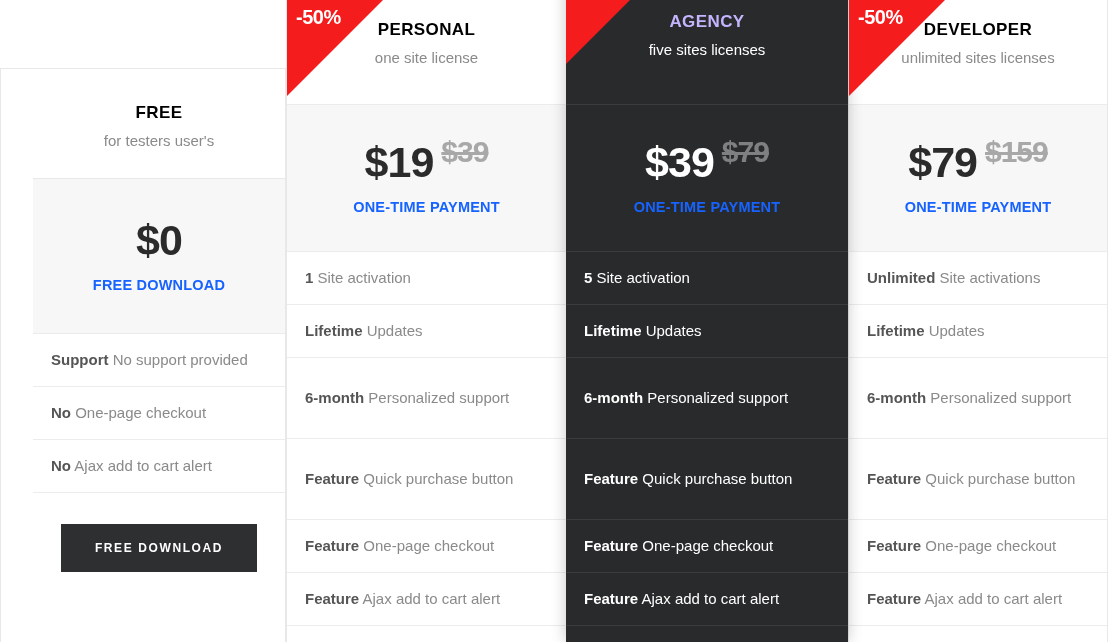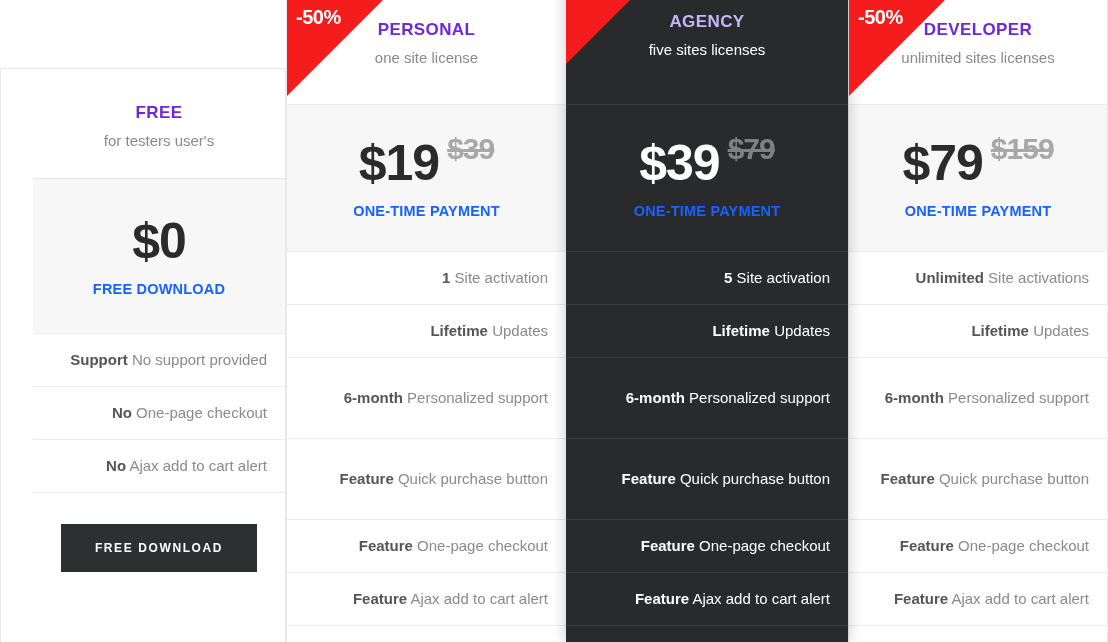--- a/index.html
+++ b/index.html
@@ -59,21 +59,21 @@
     height:104px;
     display:flex; flex-direction:column;
     align-items:center; justify-content:flex-start;
     padding-top:20px;
     position:relative;
   }
   .col-agency .head { height:136px; padding-top:44px; }
   .col-free .head { height:110px; padding-top:34px; justify-content:flex-start;
                     border-bottom:1px solid #e8e8e8; }
   .plan-name {
-    font-size:17px; font-weight:bold; color:#6d28d9;
+    font-size:17px; font-weight:bold; color:#000000;
     letter-spacing:.4px;
   }
   .col-dark-text .plan-name { color:#c4b5fd; }
   .plan-sub {
     font-size:15px; color:#8a8a8a; margin-top:9px;
   }
   .col-dark-text .plan-sub { color:#ffffff; }
 
   
   .price-block {
@@ -81,42 +81,42 @@
     height:148px;
     display:flex; flex-direction:column;
     align-items:center; justify-content:center;
     border-top:1px solid #ececec;
     border-bottom:1px solid #ececec;
   }
   .col-agency .price-block { background:#282a2b; border-color:#3a3c3d; }
   .col-free .price-block { height:155px; border-top:none; }
   .price-row { display:flex; align-items:flex-start; }
   .price-now {
-    font-size:50px; font-weight:bold; color:#2b2b2b;
+    font-size:43px; font-weight:bold; color:#2b2b2b;
     line-height:1; letter-spacing:-1px;
   }
   .col-dark-text .price-now { color:#ffffff; }
   .price-old {
     font-size:30px; font-weight:bold; color:#a8a8a8;
     text-decoration:line-through;
     margin-left:8px; margin-top:-4px;
     line-height:1; letter-spacing:-1px;
   }
   .col-agency .price-old { color:#7e8082; }
   .price-note {
     margin-top:15px;
     font-size:14.5px; font-weight:bold;
     color:#1763ff; letter-spacing:.2px;
   }
   .col-agency .price-note { color:#1763ff; }
 
   
   .feat {
     min-height:53px;
-    display:flex; align-items:center; justify-content:flex-end;
+    display:flex; align-items:center; justify-content:flex-start;
     text-align:center;
     padding:9px 18px;
     font-size:15px;
     color:#8a8a8a;
     border-bottom:1px solid #ececec;
     line-height:1.5;
   }
   .col-agency .feat { color:#ffffff; border-bottom:1px solid #3a3c3d; }
   .feat b { font-weight:bold; color:#555555; }
   .col-agency .feat b { color:#ffffff; }

